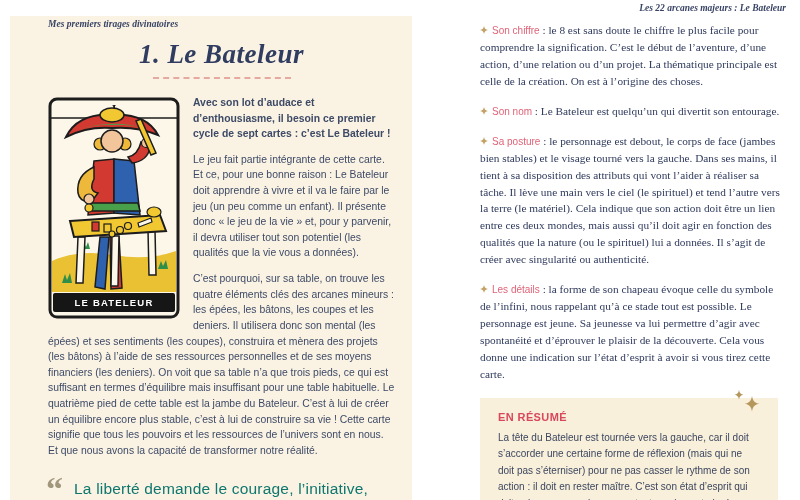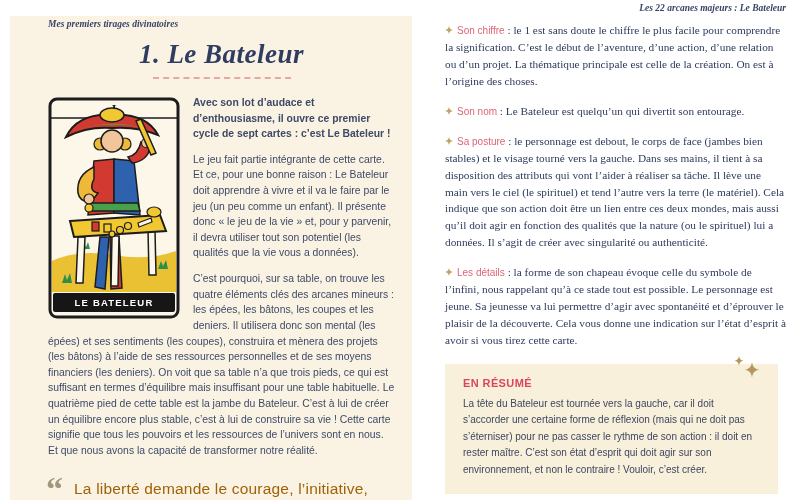--- a/index.html
+++ b/index.html
@@ -15,25 +15,25 @@
   .chapter-title { font-family:"Liberation Serif", serif; font-style:italic; font-weight:bold;
                    font-size:27px; color:#303c60; text-align:center; margin-top:10px; letter-spacing:.5px; }
   .title-rule { width:138px; margin:7px auto 0 auto; border-bottom:2px dashed #e5a9a0; }
   .left-body { margin-top:16px; font-size:10.4px; line-height:1.5; color:#3e4a66; }
   .tarot-card { float:left; width:132px; height:222px; margin:2px 13px 6px 0; }
   .para { margin-bottom:10px; }
   .para.bold { font-weight:bold; }
   .quote-block { clear:both; padding-top:10px; position:relative; padding-left:26px; }
   .quote-mark { position:absolute; left:-2px; top:4px; font-family:"Liberation Serif", serif;
                 font-weight:bold; font-size:34px; line-height:1; color:#a1977c; }
-  .quote-line { font-size:15.5px; line-height:1.45; color:#a16207; letter-spacing:.2px; }
+  .quote-line { font-size:15.5px; line-height:1.45; color:#0f766e; letter-spacing:.2px; }
 
   
   .page-right { position:absolute; left:412px; top:0; width:388px; height:500px;
-                background:#ffffff; padding:3px 14px 0 33px;border-radius:30px; }
+                background:#ffffff; padding:3px 14px 0 68px;border-radius:30px; }
   .running-head.right { text-align:right; }
   .section-title { margin-top:13px; font-size:12.5px; font-weight:bold; color:#d9475c;
                    letter-spacing:.4px; }
   .bullets { margin-top:9px; }
   .bullet { font-family:"Liberation Serif", serif; font-size:11.3px; line-height:1.5;
             color:#2f3a5c; margin-bottom:13px; }
   .bullet-star { display:inline-block; width:8px; height:8px; margin-right:4px; vertical-align:baseline; }
   .bullet-lead { font-family:"Liberation Sans", sans-serif; font-weight:normal; font-size:10px;
                  color:#e064778; color:#e06377; }
   .summary-box { position:relative; margin-top:15px; margin-right:8px; background:#f8f0db;
@@ -100,42 +100,42 @@
         <path d="M18 40 Q30 16 64 18 Q98 16 110 38 Q88 29 64 31 Q40 29 18 40 Z" fill="#d23a31" stroke="#1c1c1c" stroke-width="2"></path>
         <path d="M30 33 Q64 21 98 32 Q80 27 64 28 Q48 27 30 33 Z" fill="#48a04b"></path>
         <ellipse cx="64" cy="18" rx="12" ry="7" fill="#f1c832" stroke="#1c1c1c" stroke-width="1.5"></ellipse>
 
         <polygon points="88,24 93,22 108,56 103,58" fill="#f1c832" stroke="#1c1c1c" stroke-width="1.5"></polygon>
 
         <rect x="5" y="196" width="122" height="19" rx="2" fill="#161616"></rect>
         <text x="66" y="209" text-anchor="middle" font-size="9.5" font-weight="bold" letter-spacing="1.2" fill="#ffffff">LE BATELEUR</text>
       </svg>
 
-      <p class="para bold">Avec son lot d’audace et d’enthousiasme, il ouvre ce premier cycle de sept cartes : c’est Le Bateleur !</p>
+      <p class="para bold">Avec son lot d’audace et d’enthousiasme, il besoin ce premier cycle de sept cartes : c’est Le Bateleur !</p>
       <p class="para">Le jeu fait partie intégrante de cette carte. Et ce, pour une bonne raison : Le Bateleur doit apprendre à vivre et il va le faire par le jeu (un peu comme un enfant). Il présente donc « le jeu de la vie » et, pour y parvenir, il devra utiliser tout son potentiel (les qualités que la vie vous a données).</p>
       <p class="para">C’est pourquoi, sur sa table, on trouve les quatre éléments clés des arcanes mineurs : les épées, les bâtons, les coupes et les deniers. Il utilisera donc son mental (les épées) et ses sentiments (les coupes), construira et mènera des projets (les bâtons) à l’aide de ses ressources personnelles et de ses moyens financiers (les deniers). On voit que sa table n’a que trois pieds, ce qui est suffisant en termes d’équilibre mais insuffisant pour une table habituelle. Le quatrième pied de cette table est la jambe du Bateleur. C’est à lui de créer un équilibre encore plus stable, c’est à lui de construire sa vie ! Cette carte signifie que tous les pouvoirs et les ressources de l’univers sont en nous. Et que nous avons la capacité de transformer notre réalité.</p>
 
       <div class="quote-block">
         <span class="quote-mark">“</span>
         <div class="quote-line">La liberté demande le courage, l’initiative,</div>
         <div class="quote-line">le besoin de décider ce que la vie peut signifier.</div>
 
       </div>
     </div>
   </div>
 
   <div class="page-right">
     <div class="running-head right">Les 22 arcanes majeurs : Le Bateleur</div>
 
     <div class="bullets">
 
       <p class="bullet">
         <svg class="bullet-star" viewBox="0 0 16 16">
             <path d="M8 0 C8.8 5 11 7.2 16 8 C11 8.8 8.8 11 8 16 C7.2 11 5 8.8 0 8 C5 7.2 7.2 5 8 0 Z" fill="#c2a266"></path>
-          </svg><span class="bullet-lead">Son chiffre</span><span> : </span><span>le 1 est sans doute le chiffre le plus facile pour comprendre la signification. C’est le début de l’aventure, d’une action, d’une relation ou d’un projet. La thématique principale est celle de la création. On est à l’origine des choses.</span>
+          </svg><span class="bullet-lead">Son chiffre</span><span> : </span><span>le 8 est sans doute le chiffre le plus facile pour comprendre la signification. C’est le début de l’aventure, d’une action, d’une relation ou d’un projet. La thématique principale est celle de la création. On est à l’origine des choses.</span>
       </p>
 
       <p class="bullet">
         <svg class="bullet-star" viewBox="0 0 16 16">
             <path d="M8 0 C8.8 5 11 7.2 16 8 C11 8.8 8.8 11 8 16 C7.2 11 5 8.8 0 8 C5 7.2 7.2 5 8 0 Z" fill="#c2a266"></path>
           </svg><span class="bullet-lead">Son nom</span><span> : </span><span>Le Bateleur est quelqu’un qui divertit son entourage.</span>
       </p>
 
       <p class="bullet">
         <svg class="bullet-star" viewBox="0 0 16 16">

